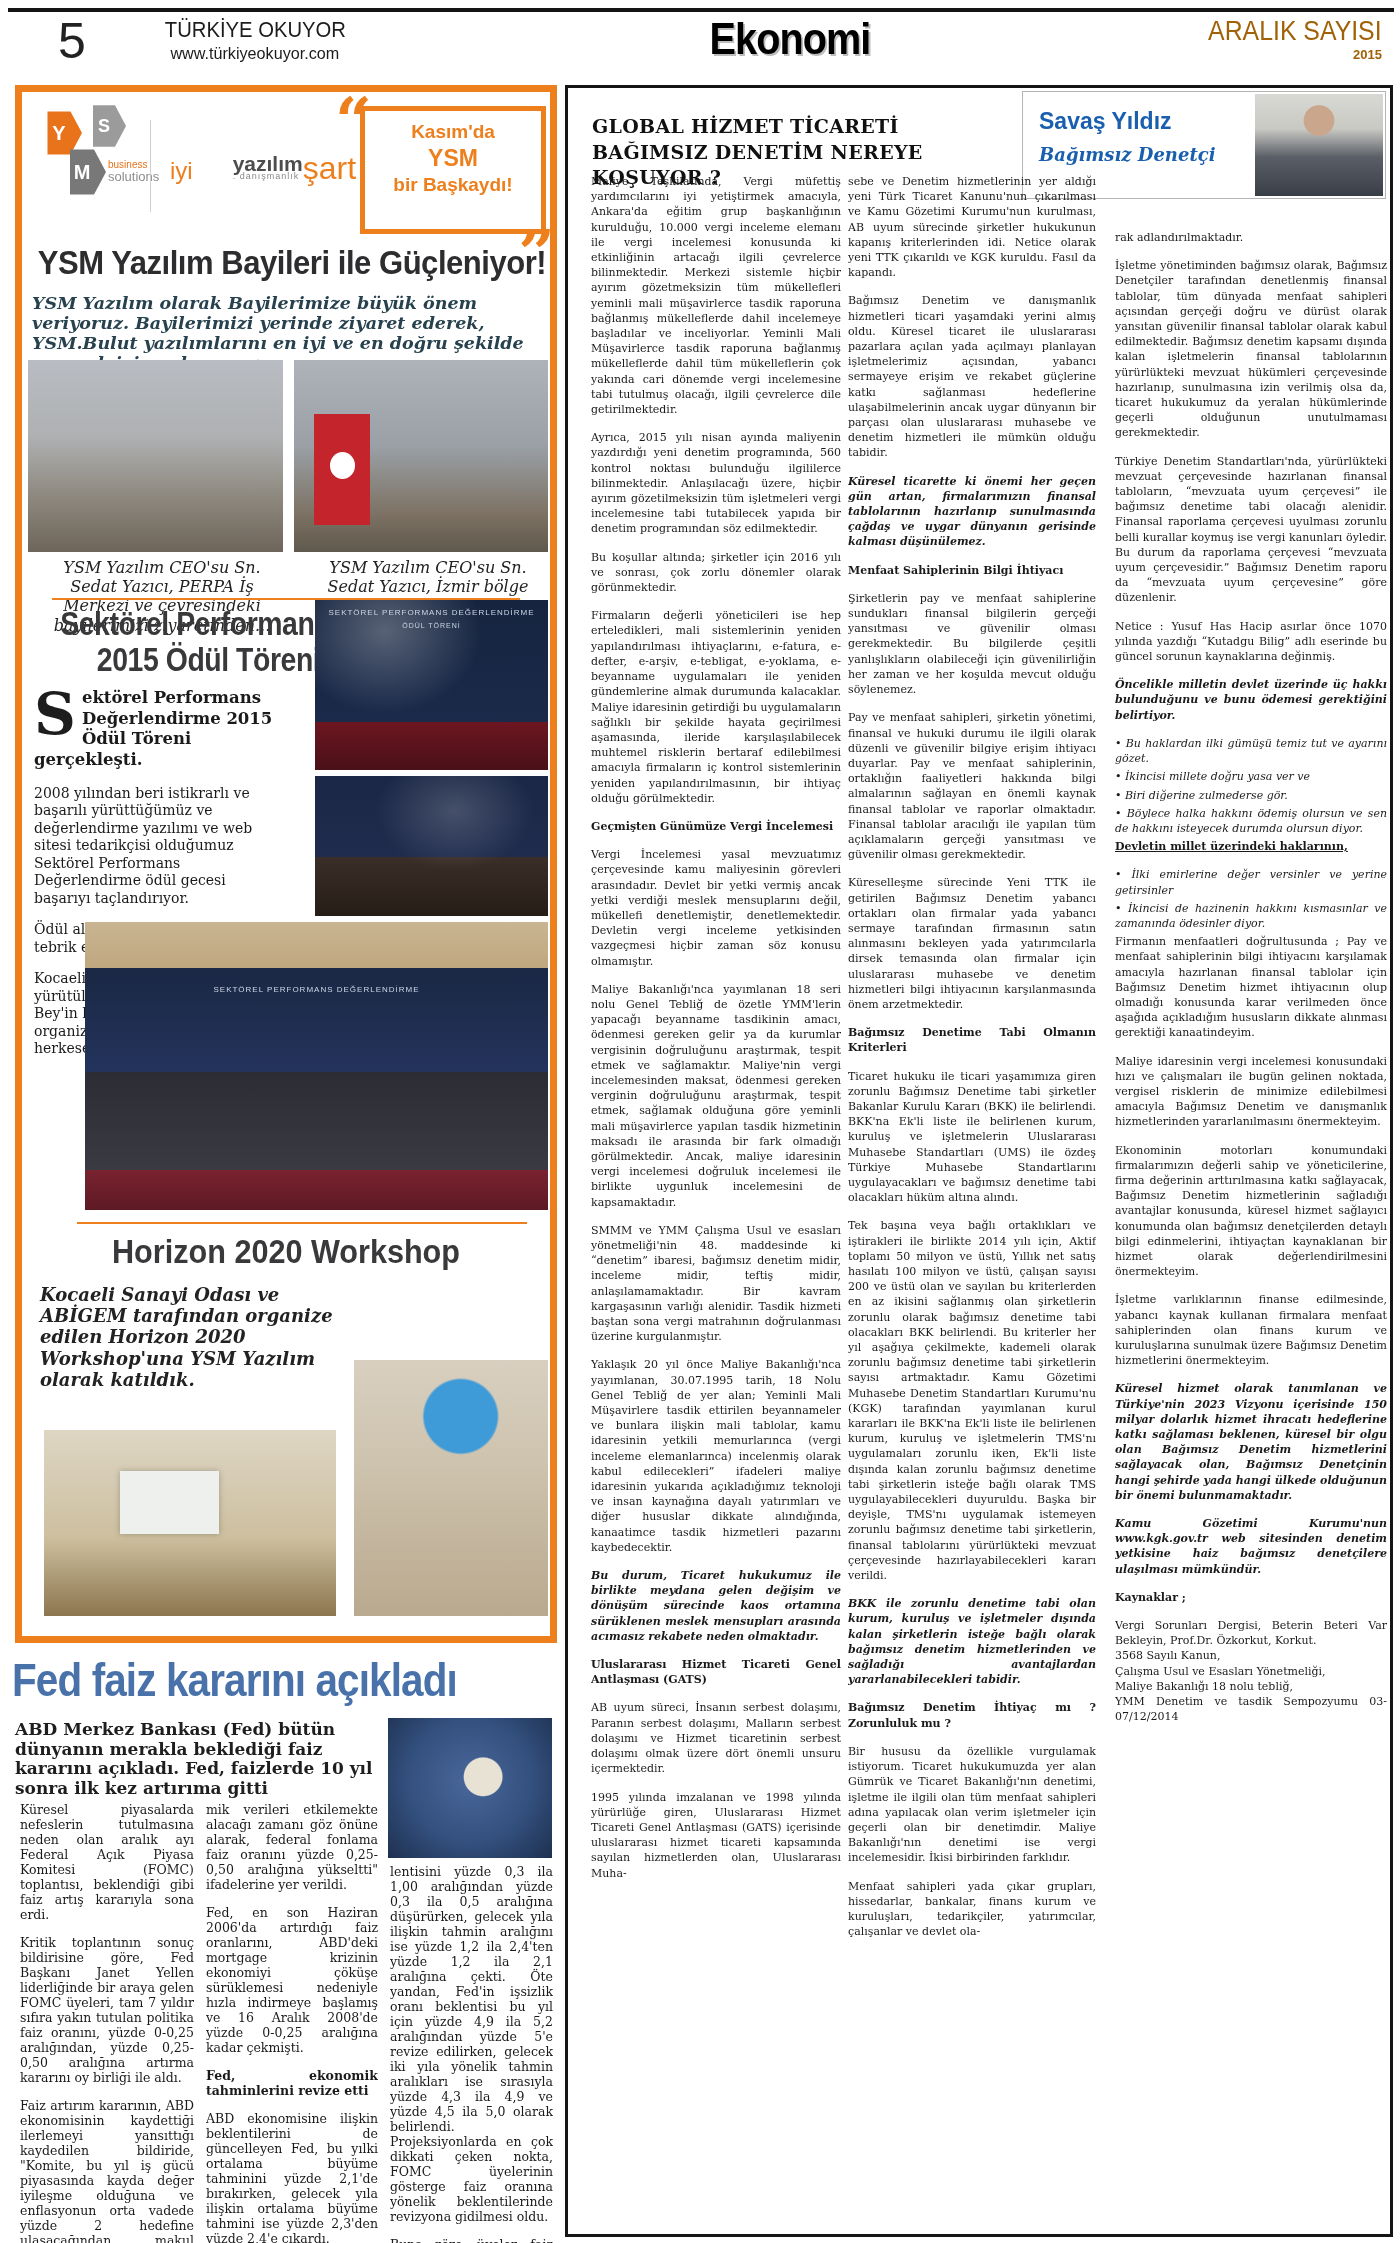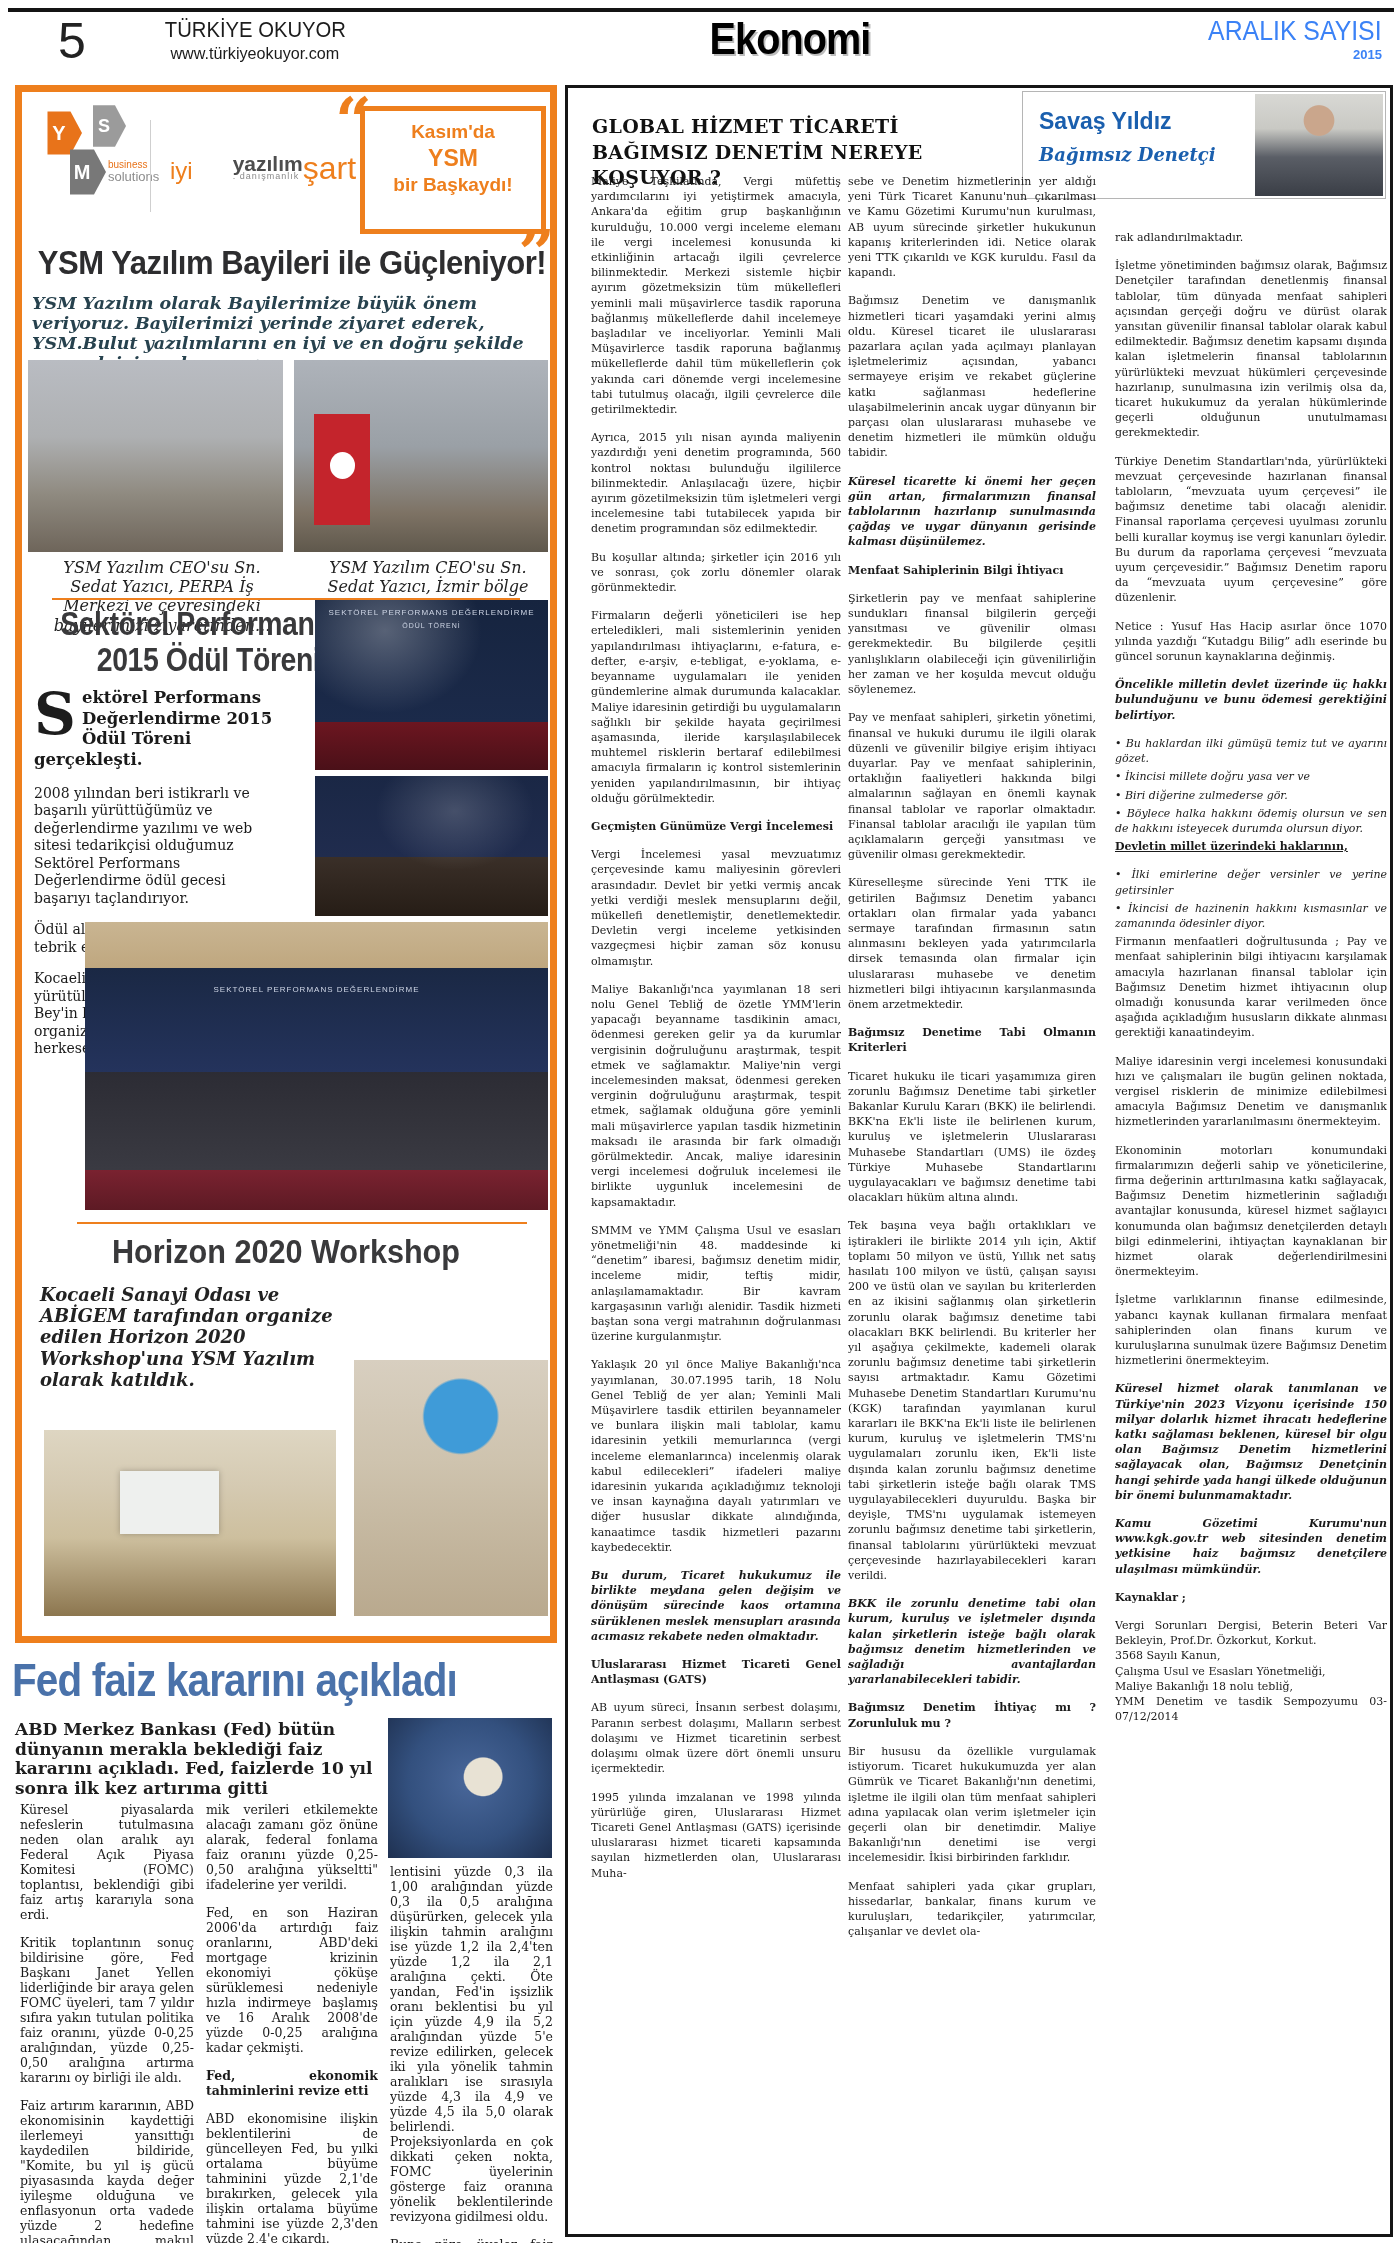--- a/index.html
+++ b/index.html
@@ -7,21 +7,21 @@
         font-family:"DejaVu Serif",serif;color:#1a1a1a;}
   .abs{position:absolute;}
   
   .top-rule{left:8px;right:6px;top:8px;height:4px;background:#141414;}
   .pagenum{left:58px;top:12px;font-family:"Liberation Sans",sans-serif;font-weight:300;font-size:50px;color:#222;}
   .brand{left:130px;top:17px;width:250px;text-align:center;font-family:"Liberation Sans",sans-serif;color:#1c1c1c;}
   .brand .b1{font-size:22px;letter-spacing:0px;transform:scaleX(.92);display:inline-block;}
   .brand .b2{font-size:17px;margin-top:1px;transform:scaleX(.95);display:inline-block;}
   .ekonomi{left:600px;top:14px;width:380px;text-align:center;font-size:44px;font-weight:bold;color:#000;
            font-family:"Liberation Sans",sans-serif;transform:scaleX(.9);letter-spacing:-1px;text-shadow:2px 2px 0 #bdbdbd;}
-  .issue{right:18px;top:16px;text-align:right;font-family:"Liberation Sans",sans-serif;color:#3b82f6;}
+  .issue{right:18px;top:16px;text-align:right;font-family:"Liberation Sans",sans-serif;color:#a16207;}
   .issue .i1{font-size:27px;transform:scaleX(.92);transform-origin:right;display:inline-block;}
   .issue .i2{font-size:13px;font-weight:bold;margin-top:0px;}
   
   .left-box{left:15px;top:85px;width:528px;height:1544px;border:7px solid #ee7f1d;background:#fff;}
   .hexlogo{left:10px;top:10px;width:110px;height:120px;}
   .hex{position:absolute;display:flex;align-items:center;justify-content:center;
        clip-path:polygon(25% 3%,75% 3%,100% 50%,75% 97%,25% 97%);
        font-family:"Liberation Sans",sans-serif;font-weight:bold;color:#fff;}
   .hexY{left:4px;top:8px;width:46px;height:46px;background:#e8731a;font-size:20px;}
   .hexS{left:50px;top:2px;width:44px;height:44px;background:#9b9b9b;font-size:18px;}

